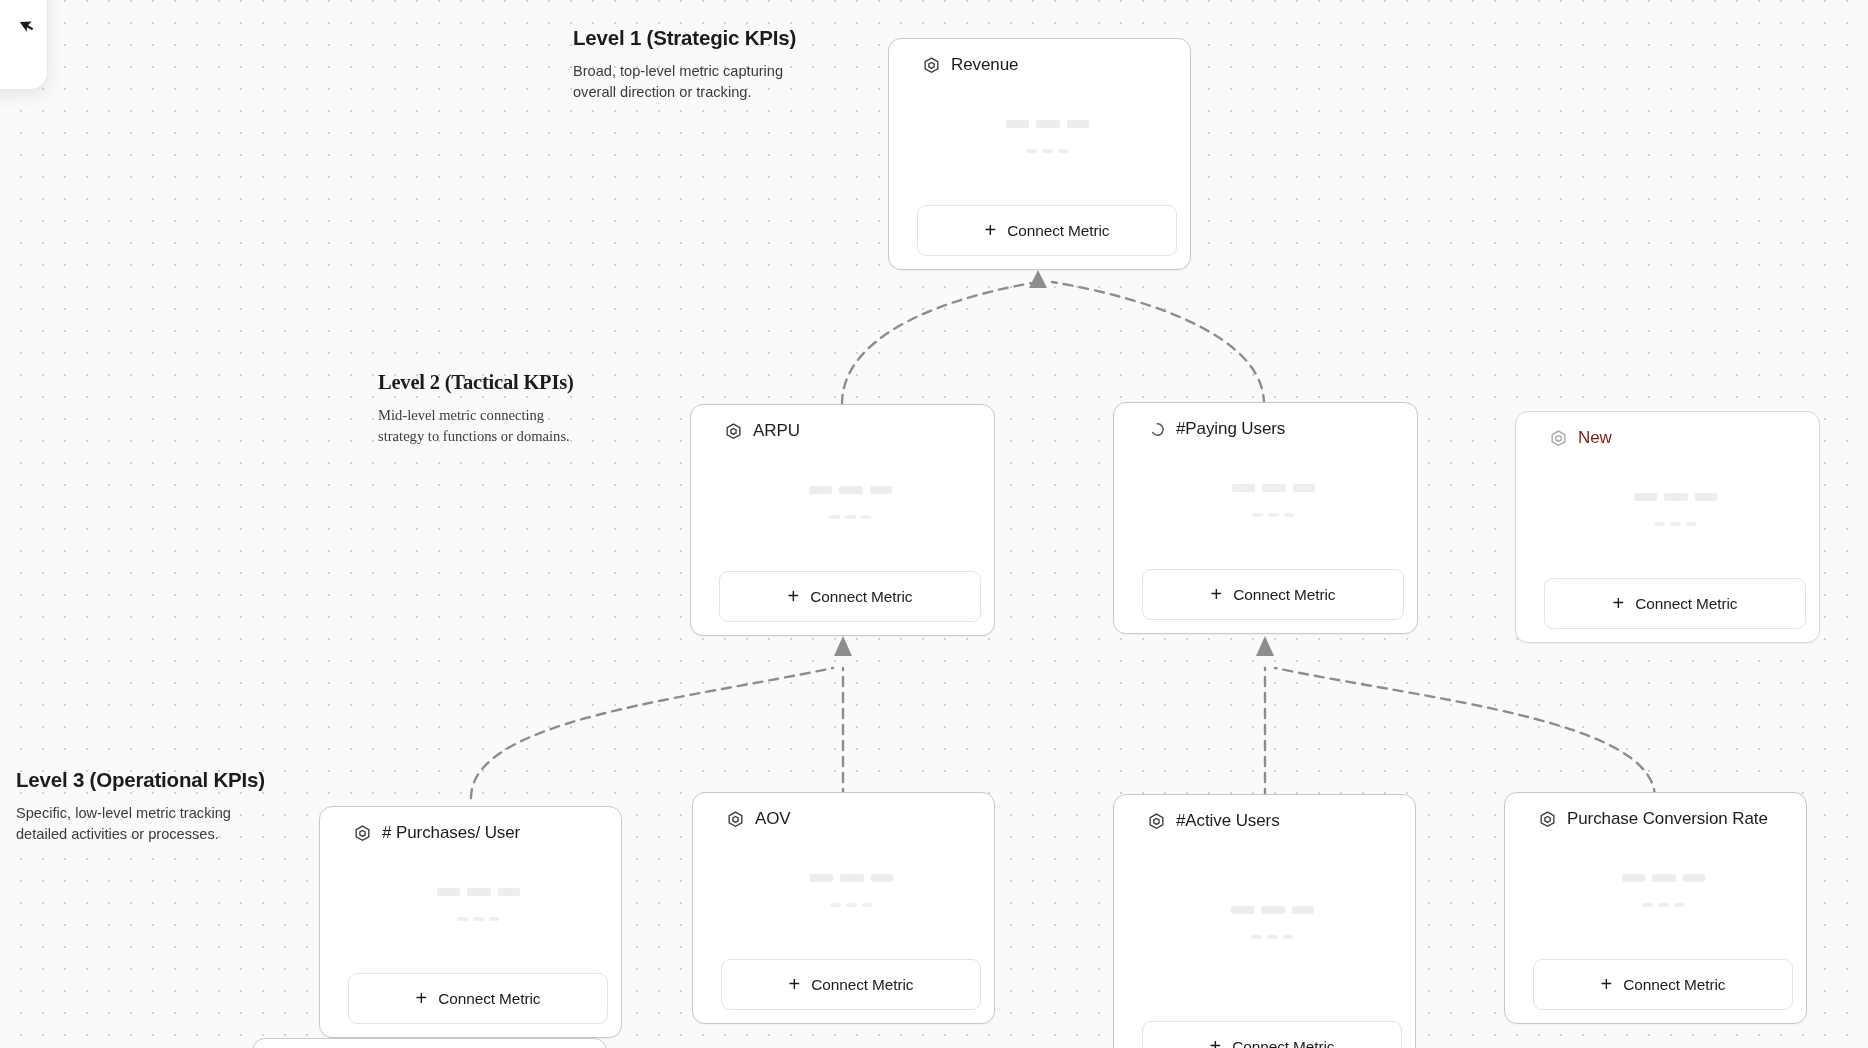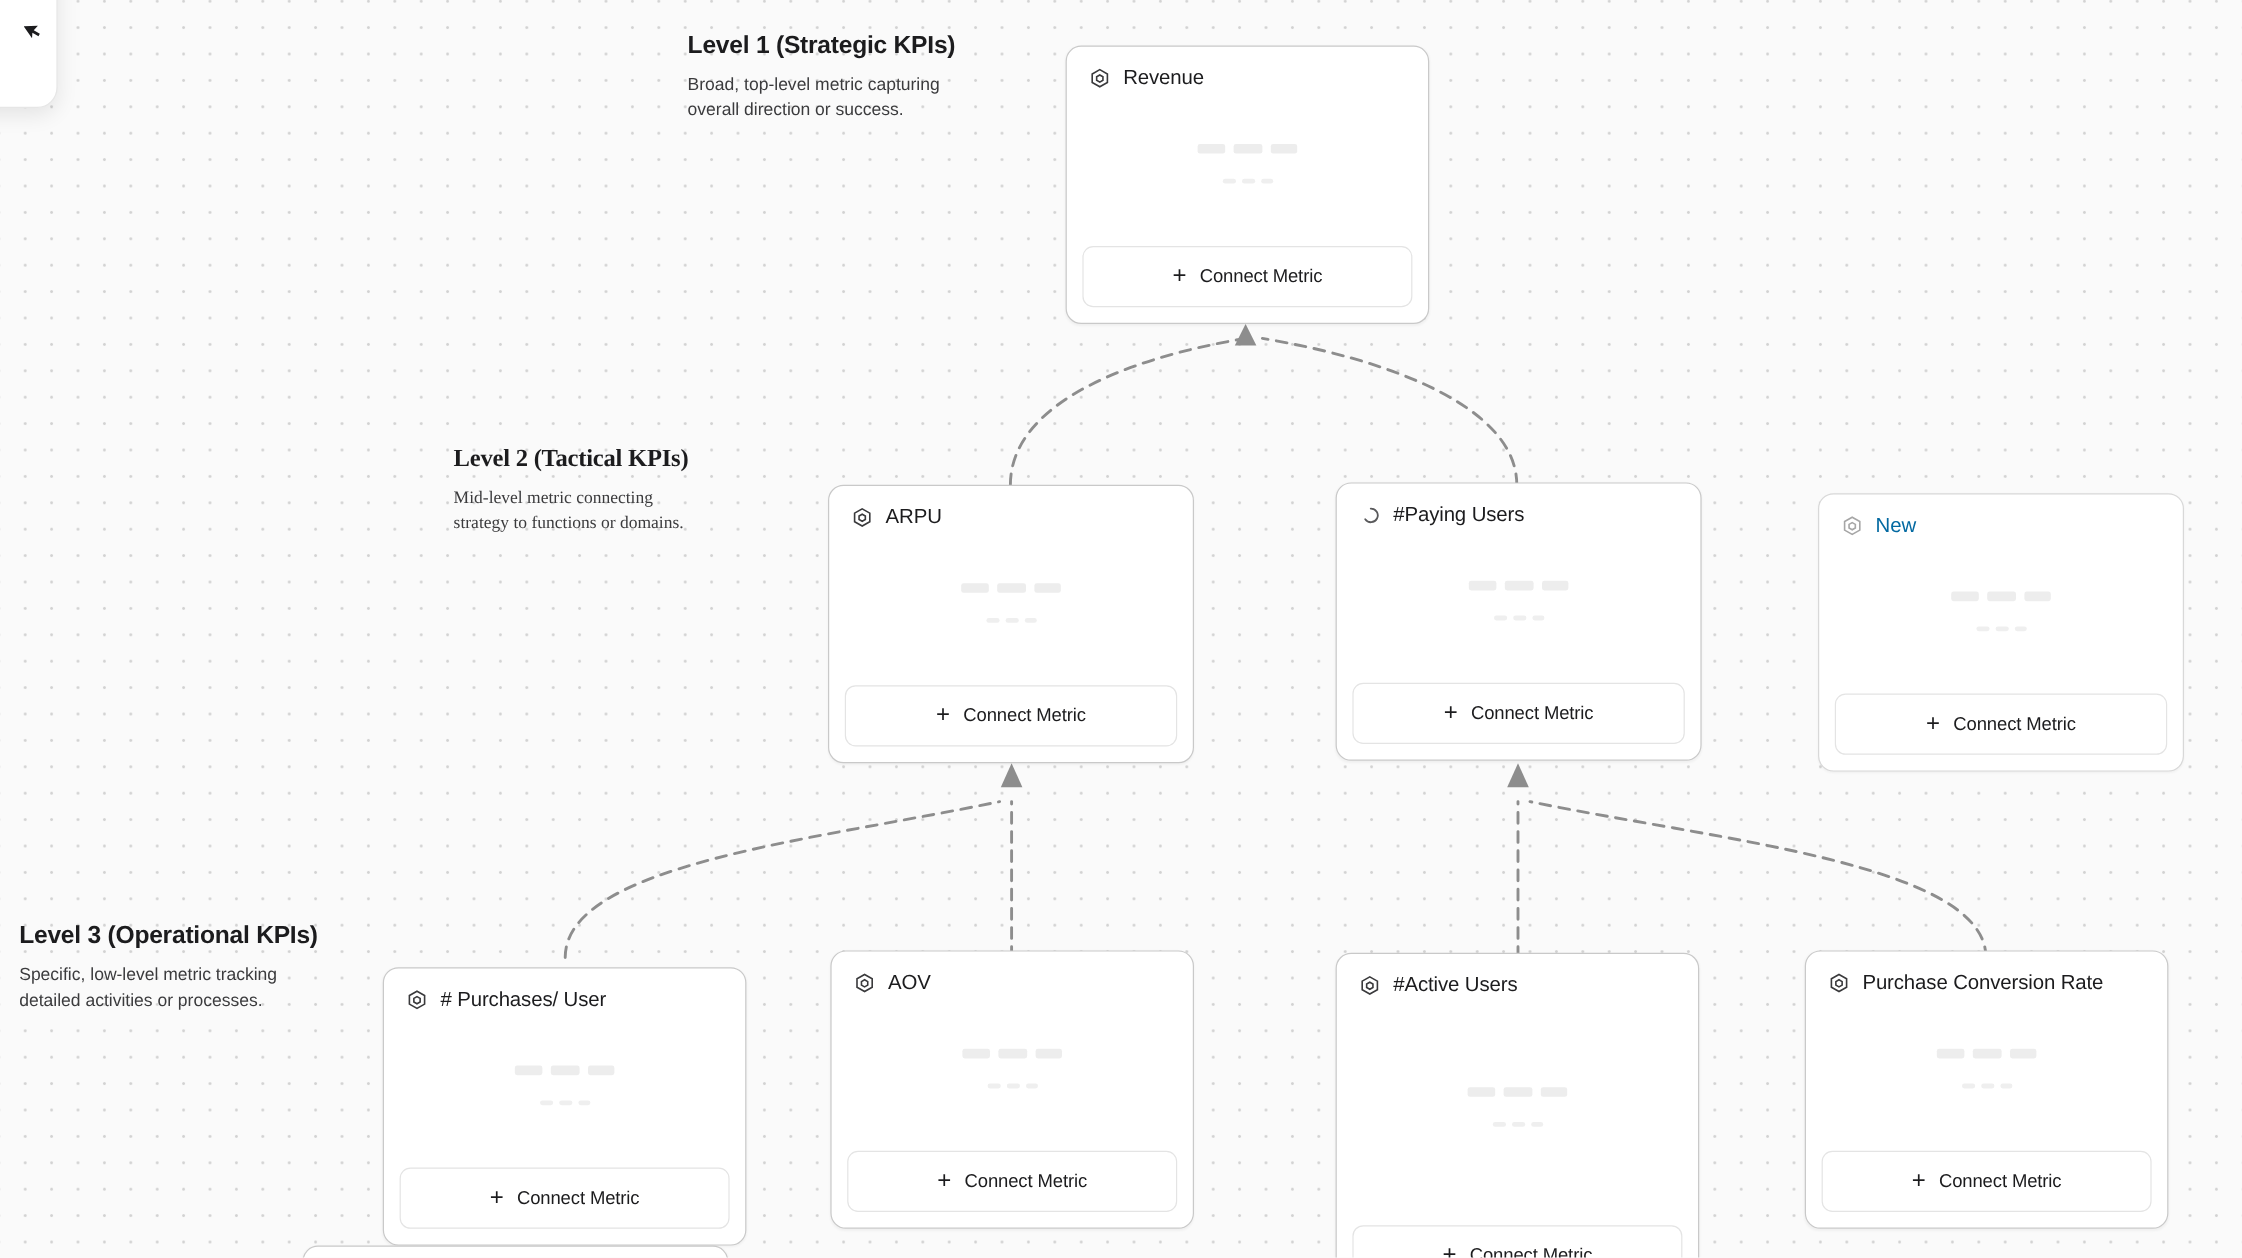--- a/index.html
+++ b/index.html
@@ -56,39 +56,40 @@
   
   .card {
     position: absolute;
     background: #ffffff;
     border: 1.3px solid #c9c9c9;
     border-radius: 13px;
     box-shadow: 0 1px 2px rgba(0,0,0,0.045);
     display: flex;
     flex-direction: column;
     z-index: 4;
+    padding-left: 15px;
   }
   .card.muted { border-color: #d8d8d8; }
 
   .card-header {
     display: flex;
     align-items: center;
     gap: 10px;
     padding: 16px 18px 0 18px;
     flex: 0 0 auto;
   }
   .card-icon { width: 19px; height: 19px; flex: 0 0 auto; display: block; }
   .card-title {
     font-size: 17px;
     font-weight: 500;
     color: #1c1c1e;
     white-space: nowrap;
     letter-spacing: -0.1px;
   }
-  .card.muted .card-title { color: #0369a1; font-weight: 400; }
+  .card.muted .card-title { color: #7f1d1d; font-weight: 400; }
 
   .card-body {
     flex: 1 1 auto;
     position: relative;
     display: flex;
     flex-direction: column;
     align-items: center;
     justify-content: center;
     gap: 21px;
     padding-bottom: 8px;
@@ -179,21 +180,21 @@
   <div id="tool-panel">
     <span class="cursor-glyph">
       <svg viewBox="0 0 24 24" width="17" height="17">
         <path d="M4 2 L18 11 L11 12.5 L14.5 20 L11.5 21.5 L8 14 L4 19 Z" fill="#1c1c1e" transform="rotate(-35 12 12)"></path>
       </svg>
     </span>
   </div>
 
   <div class="level-block" style="left:573px; top:26px;">
     <div class="level-title">Level 1 (Strategic KPIs)</div>
-    <div class="level-desc">Broad, top-level metric capturing overall direction or success.</div>
+    <div class="level-desc">Broad, top-level metric capturing overall direction or tracking.</div>
   </div>
 
   <div class="level-block" style="left:378px; top:371px;font-family:Liberation Serif, serif;">
     <div class="level-title">Level 2 (Tactical KPIs)</div>
     <div class="level-desc">Mid-level metric connecting strategy to functions or domains.</div>
   </div>
 
   <div class="level-block" style="left:16px; top:768px;">
     <div class="level-title">Level 3 (Operational KPIs)</div>
     <div class="level-desc">Specific, low-level metric tracking detailed activities or processes.</div>

